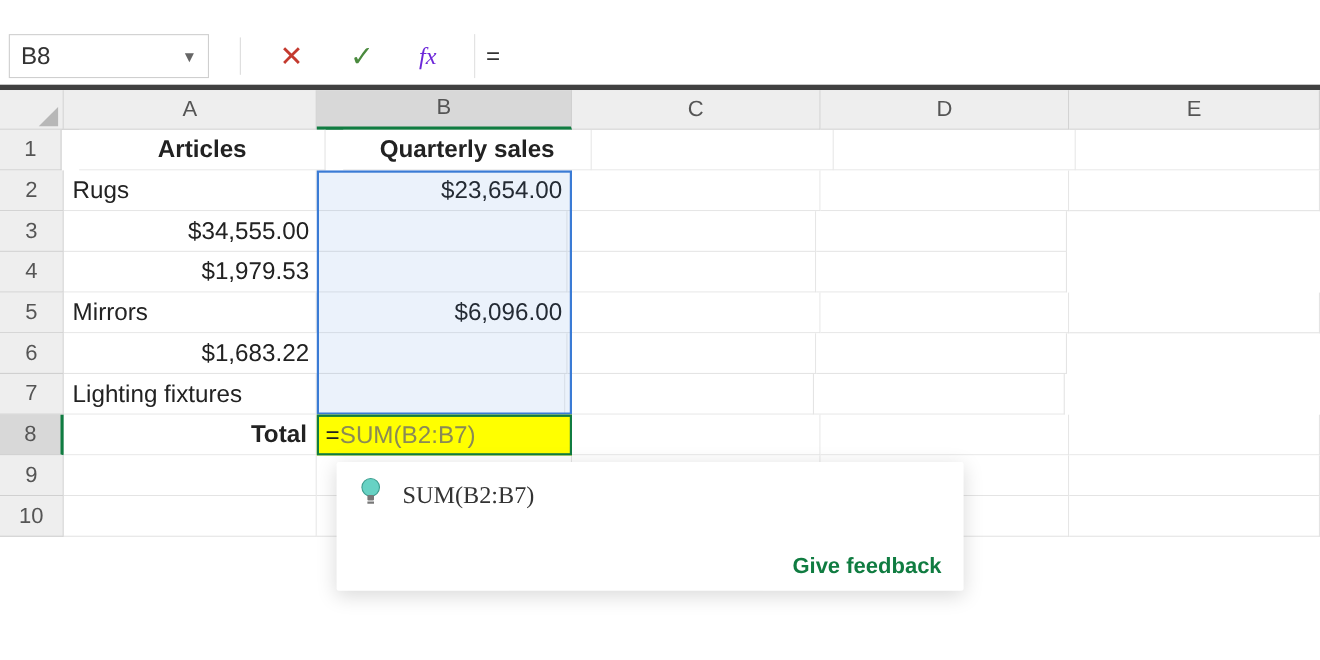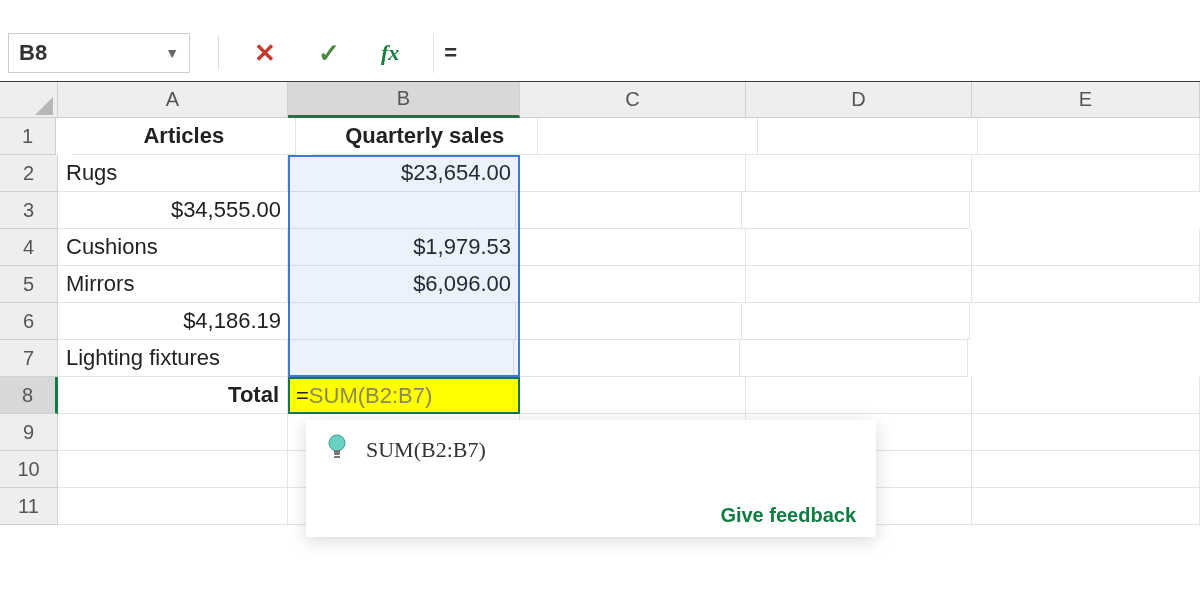--- a/index.html
+++ b/index.html
@@ -11,25 +11,24 @@
     color: #222;
     overflow: hidden;
   }
 
   
   .formula-bar {
     display: flex;
     align-items: center;
     height: 58px;
     padding: 0 8px;
-    border-bottom: 1px solid #404040;
+    border-bottom: 5px solid #404040;
     margin-top: 24px;
     gap: 28px;
     font-size: 22px;
-    font-weight: bold;
   }
   .name-box {
     width: 182px;
     height: 40px;
     border: 1px solid #cfcfcf;
     display: flex;
     align-items: center;
     justify-content: space-between;
     padding: 0 10px;
     font-size: 22px;
@@ -39,21 +38,21 @@
   .name-box .chev { font-size: 14px; color: #666; }
   .fb-btn {
     width: 36px; height: 36px;
     display: flex; align-items: center; justify-content: center;
     cursor: pointer;
     font-size: 26px;
     line-height: 1;
   }
   .fb-cancel { color: #c43a2f; }
   .fb-enter  { color: #4a8a3e; }
-  .fx-label  { font-style: italic; font-family: "Times New Roman", serif; font-size: 22px; color: #15803d; padding: 0 6px; }
+  .fx-label  { font-style: italic; font-family: "Times New Roman", serif; font-size: 22px; color: #6d28d9; padding: 0 6px; }
   .fx-input  {
     flex: 1 1 auto;
     height: 40px;
     padding: 0 10px;
     font-size: 22px;
     color: #333;
     border-left: 1px solid #e0e0e0;
     display: flex;
     align-items: center;
   }
@@ -238,39 +237,38 @@
   <div class="row">
     <div class="row-h">3</div>
     <div class="cell wB right">$34,555.00</div>
     <div class="cell wC"></div>
     <div class="cell wD"></div>
     <div class="cell wE"></div>
   </div>
 
   <div class="row">
     <div class="row-h">4</div>
-    <div class="cell wA">Cushions</div>
     <div class="cell wB right">$1,979.53</div>
     <div class="cell wC"></div>
     <div class="cell wD"></div>
     <div class="cell wE"></div>
   </div>
 
   <div class="row">
     <div class="row-h">5</div>
     <div class="cell wA">Mirrors</div>
     <div class="cell wB right">$6,096.00</div>
     <div class="cell wC"></div>
     <div class="cell wD"></div>
     <div class="cell wE"></div>
   </div>
 
   <div class="row">
     <div class="row-h">6</div>
-    <div class="cell wB right">$4,186.19</div>
+    <div class="cell wB right">$1,683.22</div>
     <div class="cell wC"></div>
     <div class="cell wD"></div>
     <div class="cell wE"></div>
   </div>
 
   <div class="row">
     <div class="row-h">7</div>
     <div class="cell wA">Lighting fixtures</div>
     <div class="cell wC"></div>
     <div class="cell wD"></div>
@@ -297,28 +295,20 @@
 
   <div class="row">
     <div class="row-h">10</div>
     <div class="cell wA"></div>
     <div class="cell wB"></div>
     <div class="cell wC"></div>
     <div class="cell wD"></div>
     <div class="cell wE"></div>
   </div>
 
-  <div class="row">
-    <div class="row-h">11</div>
-    <div class="cell wA"></div>
-    <div class="cell wB"></div>
-    <div class="cell wC"></div>
-    <div class="cell wD"></div>
-    <div class="cell wE"></div>
-  </div>
 
   <div class="sel-range" style="left:288px; top:73px; width:232px; height:222px;"></div>
 
   <div class="active-cell" style="left:288px; top:295px; width:232px; height:37px;">
     <span class="eq">=</span>
       <span class="func">SUM(B2:B7)</span>
   </div>
 
   <div class="popup" style="left:306px; top:338px;">
     <div class="suggestion">

